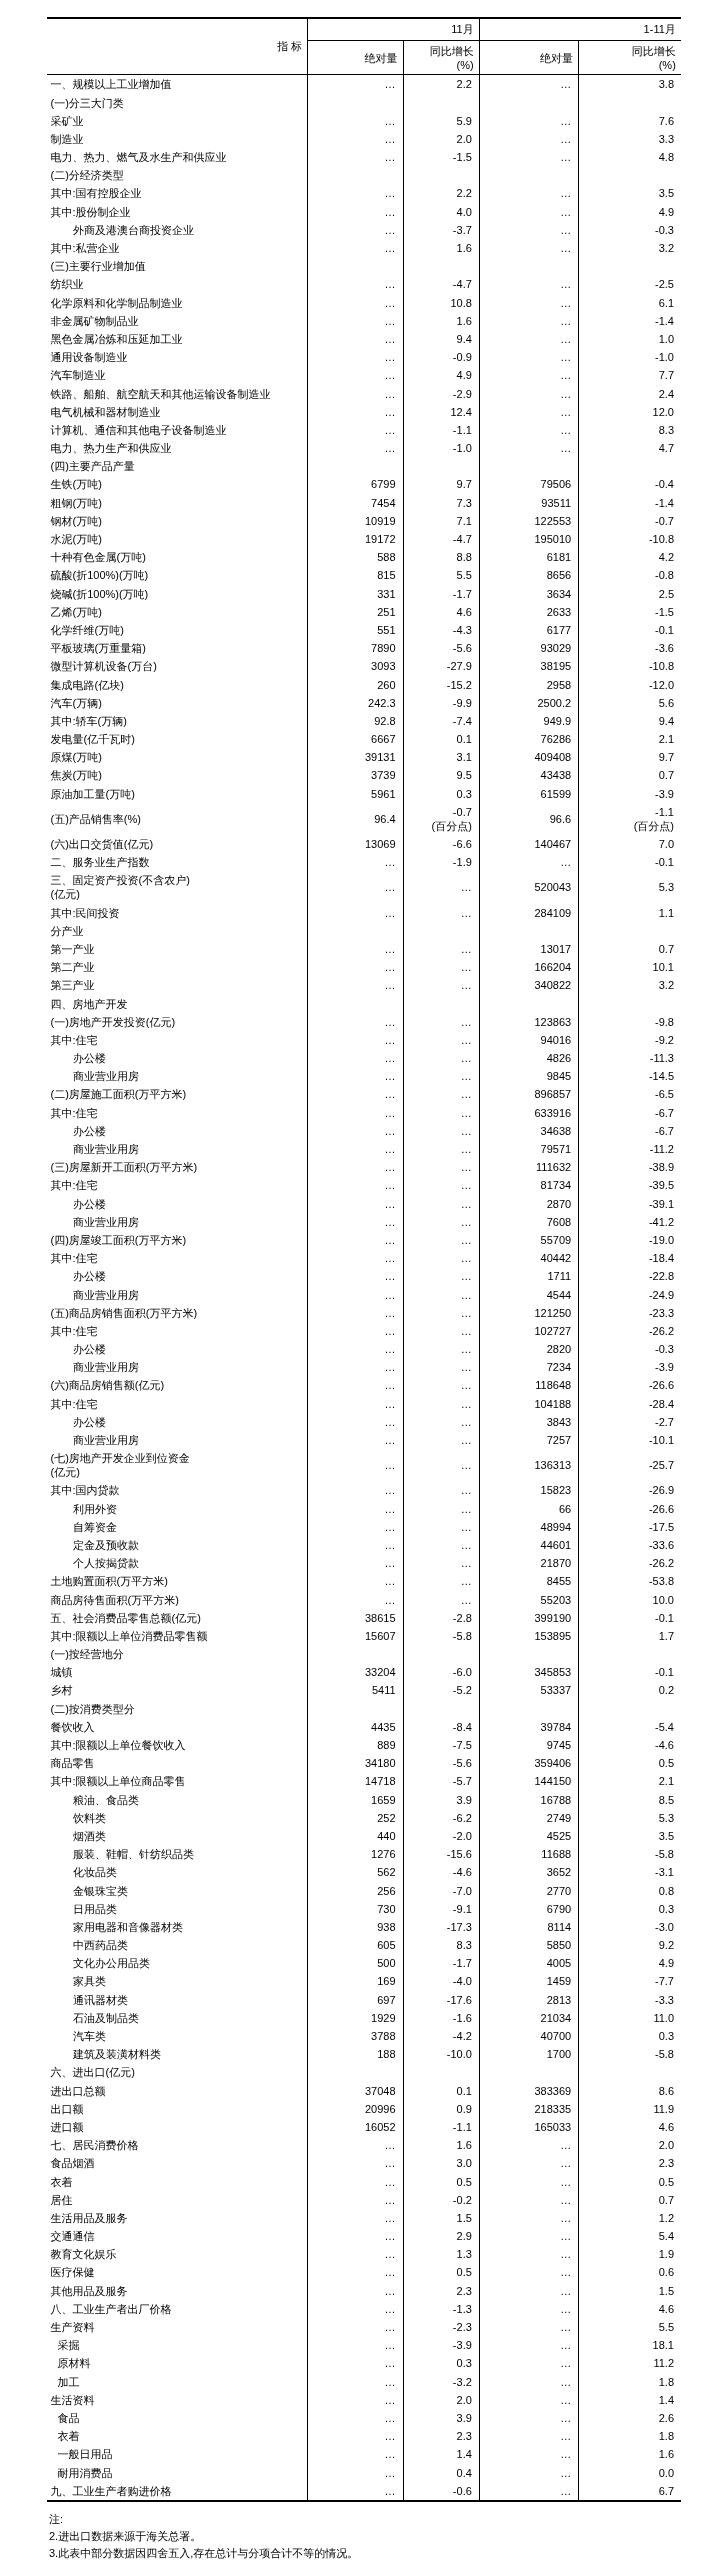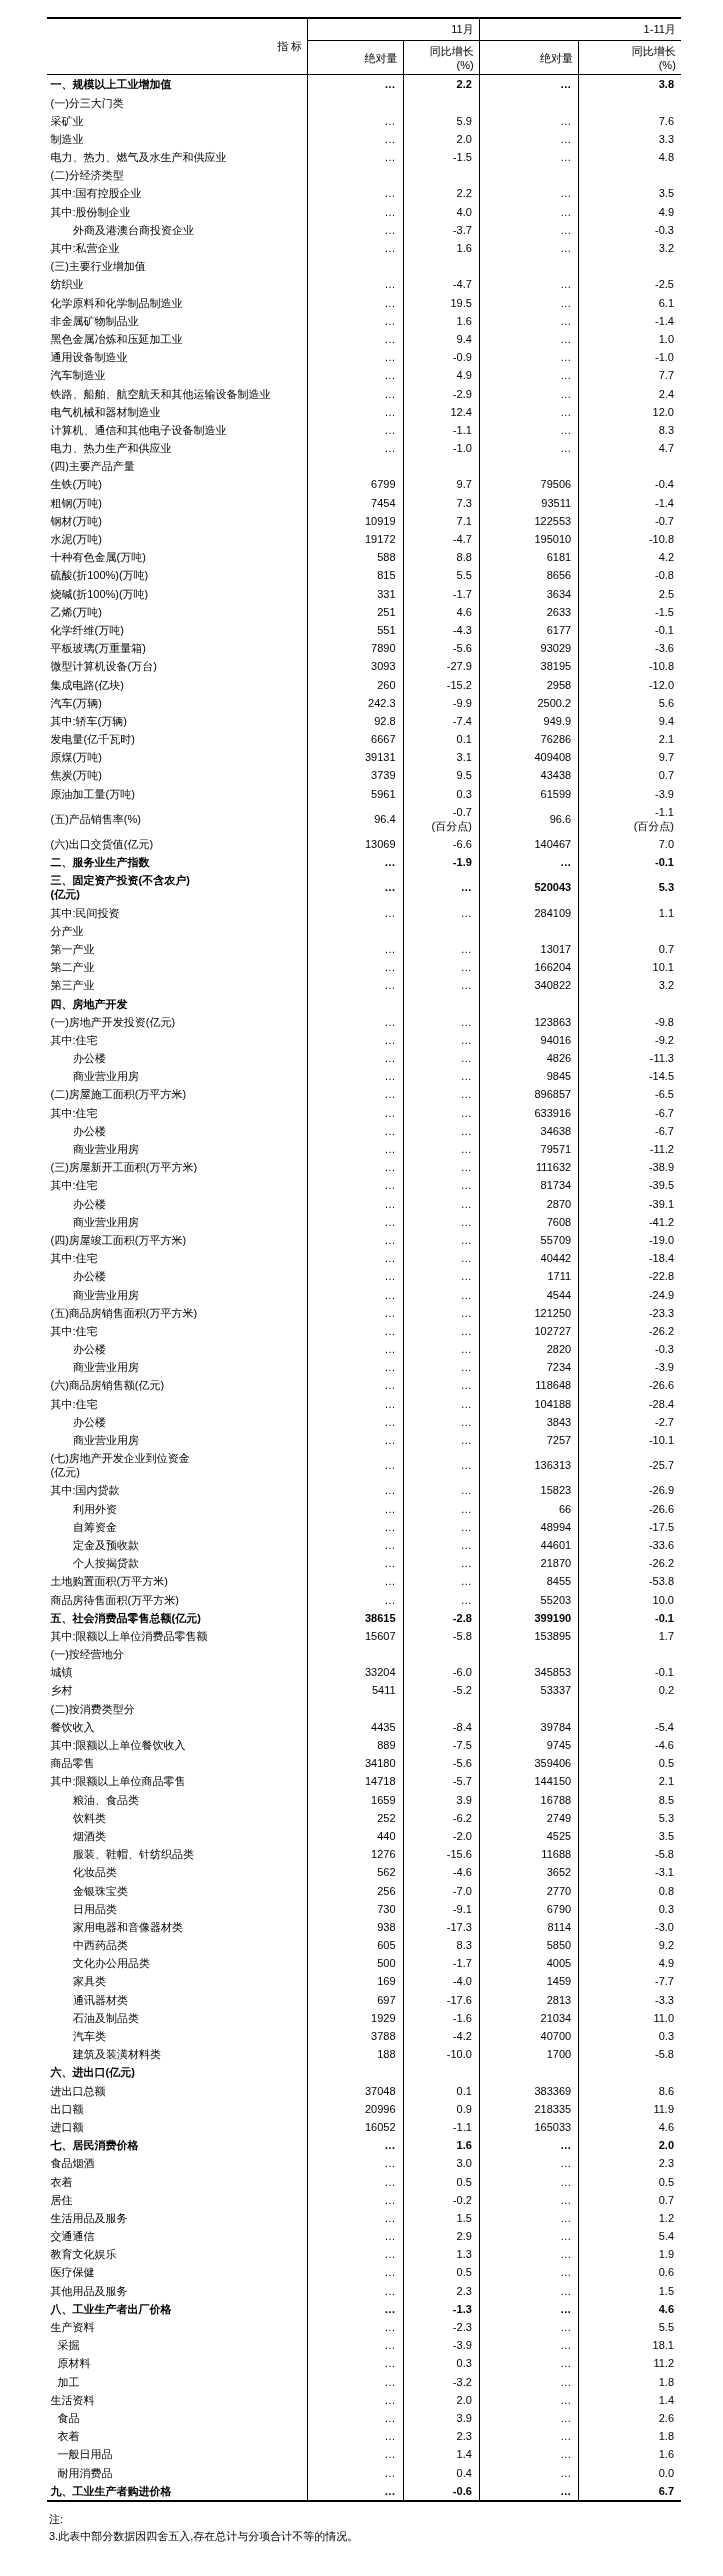--- a/index.html
+++ b/index.html
@@ -36,21 +36,21 @@
   th.grp{border-left:0.9px solid #000;border-bottom:0.9px solid #000;height:17.4px;}
   th.sub{border-left:0.9px solid #000;border-bottom:1.7px solid #000;height:29px;}
   
   .tbl tbody td{height:14px;}
   .tbl tbody td.num{
     text-align:right;
     border-left:0.9px solid #000;
     padding-right:7px;
   }
   .tbl tbody td.lbl{text-align:left;padding-left:3.5px;}
-  .tbl tbody tr.bold td{font-weight:bold;}
+  .tbl tbody tr.bold td{font-weight:normal;}
   .tbl tbody td.lbl.i1{padding-left:26px;}
   .tbl tbody td.lbl.i2{padding-left:10.4px;}
   
   .notes{
     margin:8.7px 0 0 49px;
     font-size:11px;
     line-height:17px;
     width:642px;
   }
   .notes .note-line{white-space:normal;}
@@ -162,21 +162,21 @@
       <tr>
     <td class="lbl">纺织业</td>
     <td class="num">…</td>
     <td class="num">-4.7</td>
     <td class="num">…</td>
     <td class="num">-2.5</td>
   </tr>
       <tr>
     <td class="lbl">化学原料和化学制品制造业</td>
     <td class="num">…</td>
-    <td class="num">19.5</td>
+    <td class="num">10.8</td>
     <td class="num">…</td>
     <td class="num">6.1</td>
   </tr>
       <tr>
     <td class="lbl">非金属矿物制品业</td>
     <td class="num">…</td>
     <td class="num">1.6</td>
     <td class="num">…</td>
     <td class="num">-1.4</td>
   </tr>
@@ -1001,15 +1001,16 @@
     <td class="num">…</td>
     <td class="num">-0.6</td>
     <td class="num">…</td>
     <td class="num">6.7</td>
   </tr>
     </tbody>
 </table>
 
 <div class="notes">
   <div class="note-line">注:</div>
+    <div class="note-line">2.进出口数据来源于海关总署。</div>
     <div class="note-line">3.此表中部分数据因四舍五入,存在总计与分项合计不等的情况。</div>
   </div>
 
 
 </body></html>

